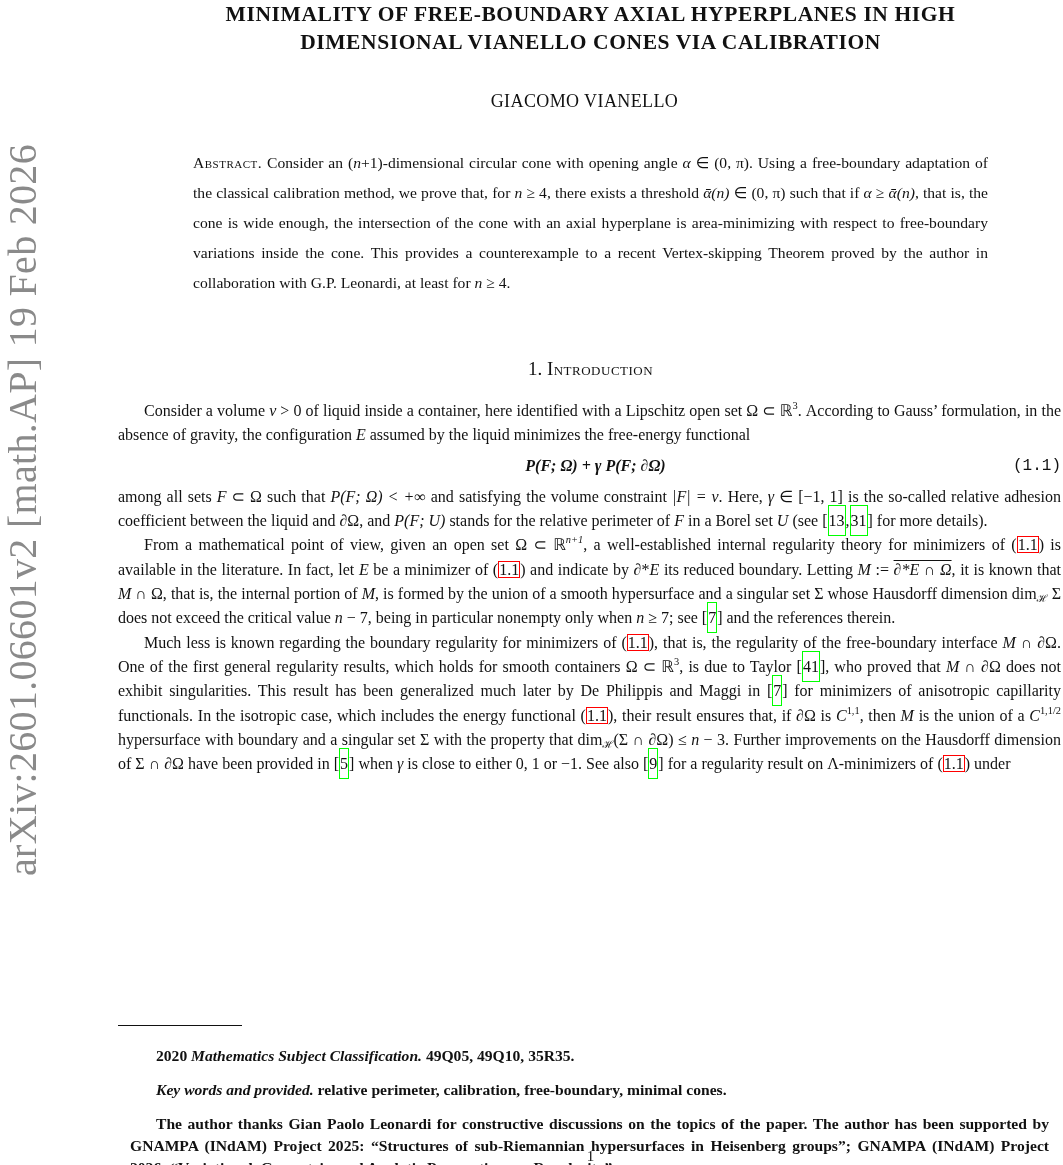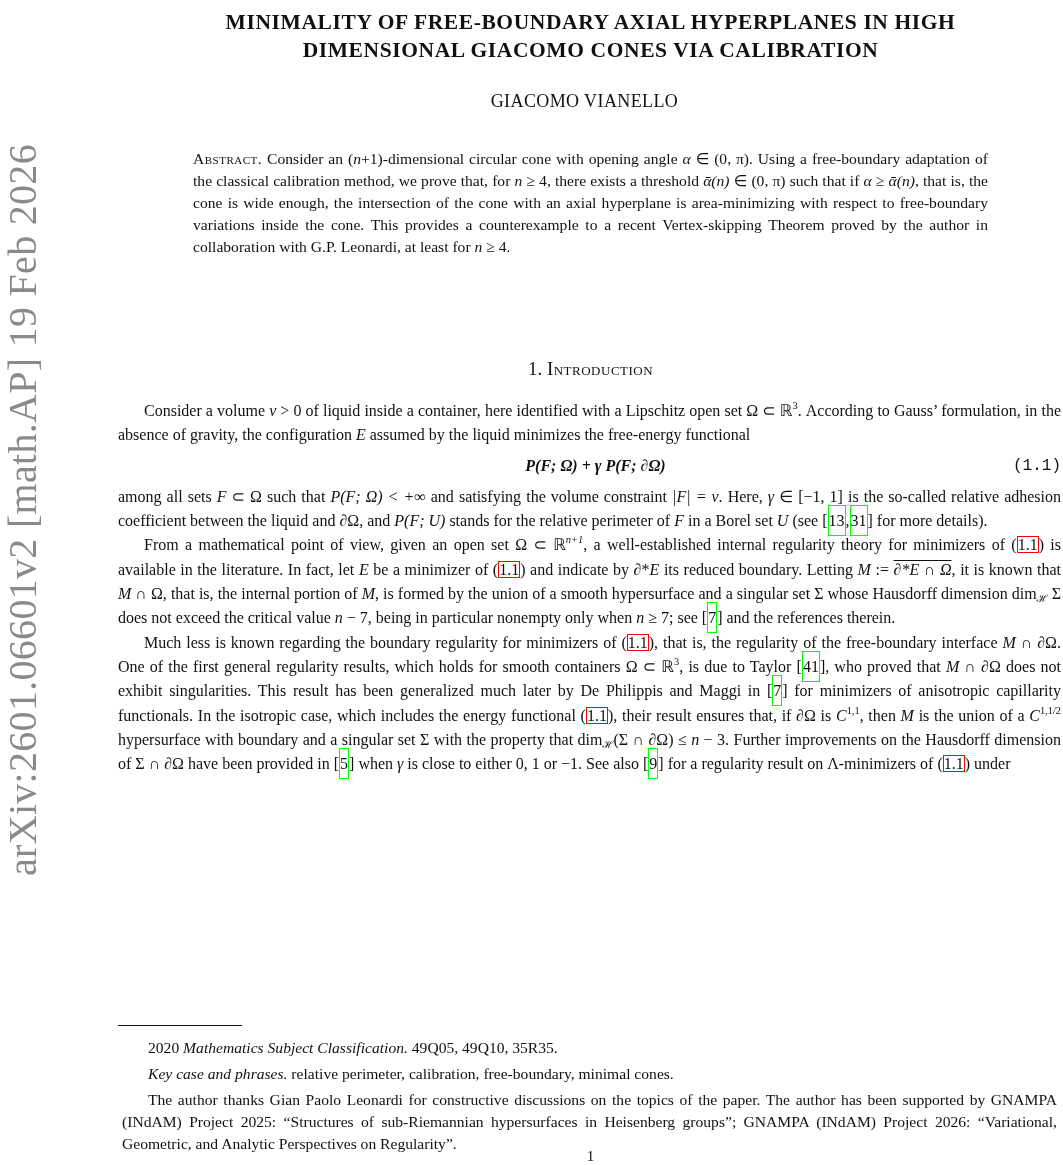--- a/index.html
+++ b/index.html
@@ -2,27 +2,27 @@
 <html><head>
 <meta charset="utf-8">
 <style>
   html, body { margin:0; padding:0; background:#ffffff; }
   body { width:1063px; height:1165px; position:relative; overflow:hidden;
          font-family:"DejaVu Serif", "Liberation Serif", serif; color:#111; }
   #sidebar { position:absolute; left:-372px; top:485px; width:790px; height:50px;
              transform:rotate(-90deg); transform-origin:center center;
              font-family:"Liberation Serif", serif; font-size:40px; color:#8a8a8a;
              white-space:nowrap; text-align:center; line-height:50px; letter-spacing:0.3px; }
-  #title { position:absolute; left:118px; width:945px; top:8px; text-align:center;
+  #title { position:absolute; left:118px; width:945px; top:0px; text-align:center;
            font-family:"Liberation Serif", serif; font-weight:bold; font-size:21.5px;
            line-height:28px; letter-spacing:0.6px; }
   #author { position:absolute; left:112px; width:945px; top:91px; text-align:center;
             font-family:"Liberation Serif", serif; font-size:18px; letter-spacing:0.4px; }
   #abstract { position:absolute; left:193px; width:795px; top:148px;
-              font-family:"Liberation Serif", serif; font-size:15.6px; line-height:22px;
+              font-family:"Liberation Serif", serif; font-size:15.6px; line-height:30px;
               text-align:justify; }
   .sc { font-variant:small-caps; letter-spacing:0.5px; }
   #section-heading { position:absolute; left:118px; width:945px; top:358px; text-align:center;
                      font-family:"Liberation Serif", serif; font-size:19px; }
   #body { position:absolute; left:118px; width:943px; top:399px;
           font-family:"Liberation Serif", serif; font-size:16px; line-height:24.35px;
           text-align:justify; }
   #body p { margin:0; text-indent:26px; }
   #body p.noindent { text-indent:0; }
   .eq { display:flex; justify-content:space-between; align-items:center; height:37px;
@@ -33,32 +33,32 @@
   .cite-g { outline:1.5px solid #00ff00; outline-offset:-1px; padding:7px 1px; }
   .cite-r { outline:1.5px solid #ff0000; outline-offset:-1px; padding:0 1px;margin-top:40px; }
   sup { font-size:65%; line-height:0; vertical-align:0.7em; }
   sub { font-size:65%; line-height:0; vertical-align:-0.3em; }
   .overline { text-decoration:overline; }
   #footrule { position:absolute; left:118px; top:1025px; width:124px; height:0;
               border-top:1.2px solid #111; }
   #footnotes { position:absolute; left:118px; width:943px; top:1033px;
                font-family:"Liberation Serif", serif; font-size:15.6px; line-height:22px;
                text-align:justify; }
-  #footnotes p { margin:4px; text-indent:26px; }
+  #footnotes p { margin:12px; text-indent:26px;font-weight:bold; }
   #pagenum { position:absolute; left:118px; width:945px; top:1148px; text-align:center;
              font-family:"Liberation Serif", serif; font-size:15px; }
 </style>
 </head>
 <body>
 
 <div id="sidebar">arXiv:2601.06601v2  [math.AP]  19 Feb 2026</div>
 
 <div id="title">
   <div>MINIMALITY OF FREE-BOUNDARY AXIAL HYPERPLANES IN HIGH</div>
-  <div>DIMENSIONAL GIACOMO CONES VIA CALIBRATION</div>
+  <div>DIMENSIONAL VIANELLO CONES VIA CALIBRATION</div>
 </div>
 
 <div id="author">GIACOMO VIANELLO</div>
 
 <div id="abstract"><span class="sc">Abstract.</span> <span>Consider an (</span><i class="m">n</i><span>+1)-dimensional circular cone with opening angle </span><i class="m">α</i><span> ∈ (0, π). Using a free-boundary adaptation of the classical calibration method, we prove that, for </span><i class="m">n</i><span> ≥ 4, there exists a threshold </span><i class="m">ᾱ(n)</i><span> ∈ (0, π) such that if </span><i class="m">α</i><span> ≥ </span><i class="m">ᾱ(n)</i><span>, that is, the cone is wide enough, the intersection of the cone with an axial hyperplane is area-minimizing with respect to free-boundary variations inside the cone. This provides a counterexample to a recent Vertex-skipping Theorem proved by the author in collaboration with G.P. Leonardi, at least for </span><i class="m">n</i><span> ≥ 4.</span></div>
 
 <div id="section-heading"><span>1.</span> <span class="sc">Introduction</span></div>
 
 <div id="body">
   <p><span>Consider a volume </span><i class="m">v</i><span> &gt; 0 of liquid inside a container, here identified with a Lipschitz open set Ω ⊂ ℝ</span><sup>3</sup><span>. According to Gauss’ formulation, in the absence of gravity, the configuration </span><i class="m">E</i><span> assumed by the liquid minimizes the free-energy functional</span></p>
@@ -72,17 +72,17 @@
 
   <p><span>From a mathematical point of view, given an open set Ω ⊂ ℝ</span><sup><i class="m">n+1</i></sup><span>, a well-established internal regularity theory for minimizers of (</span><a class="cite-r">1.1</a><span>) is available in the literature. In fact, let </span><i class="m">E</i><span> be a minimizer of (</span><a class="cite-r">1.1</a><span>) and indicate by ∂*</span><i class="m">E</i><span> its reduced boundary. Letting </span><i class="m">M</i><span> := </span><i class="m overline">∂*E ∩ Ω</i><span>, it is known that </span><i class="m">M</i><span> ∩ Ω, that is, the internal portion of </span><i class="m">M</i><span>, is formed by the union of a smooth hypersurface and a singular set Σ whose Hausdorff dimension dim</span><sub>ℋ</sub><span> Σ does not exceed the critical value </span><i class="m">n</i><span> − 7, being in particular nonempty only when </span><i class="m">n</i><span> ≥ 7; see [</span><a class="cite-g">7</a><span>] and the references therein.</span></p>
 
   <p><span>Much less is known regarding the boundary regularity for minimizers of (</span><a class="cite-r">1.1</a><span>), that is, the regularity of the free-boundary interface </span><i class="m">M</i><span> ∩ ∂Ω. One of the first general regularity results, which holds for smooth containers Ω ⊂ ℝ</span><sup>3</sup><span>, is due to Taylor [</span><a class="cite-g">41</a><span>], who proved that </span><i class="m">M</i><span> ∩ ∂Ω does not exhibit singularities. This result has been generalized much later by De Philippis and Maggi in [</span><a class="cite-g">7</a><span>] for minimizers of anisotropic capillarity functionals. In the isotropic case, which includes the energy functional (</span><a class="cite-r">1.1</a><span>), their result ensures that, if ∂Ω is </span><i class="m">C</i><sup>1,1</sup><span>, then </span><i class="m">M</i><span> is the union of a </span><i class="m">C</i><sup>1,1/2</sup><span> hypersurface with boundary and a singular set Σ with the property that dim</span><sub>ℋ</sub><span>(Σ ∩ ∂Ω) ≤ </span><i class="m">n</i><span> − 3. Further improvements on the Hausdorff dimension of Σ ∩ ∂Ω have been provided in [</span><a class="cite-g">5</a><span>] when </span><i class="m">γ</i><span> is close to either 0, 1 or −1. See also [</span><a class="cite-g">9</a><span>] for a regularity result on Λ-minimizers of (</span><a class="cite-r">1.1</a><span>) under</span></p>
 </div>
 
 <div id="footrule"></div>
 
 <div id="footnotes">
   <p><span>2020 </span><i>Mathematics Subject Classification.</i><span> 49Q05, 49Q10, 35R35.</span></p>
-  <p><i>Key case and phrases.</i><span> relative perimeter, calibration, free-boundary, minimal cones.</span></p>
+  <p><i>Key words and provided.</i><span> relative perimeter, calibration, free-boundary, minimal cones.</span></p>
   <p>The author thanks Gian Paolo Leonardi for constructive discussions on the topics of the paper. The author has been supported by GNAMPA (INdAM) Project 2025: “Structures of sub-Riemannian hypersurfaces in Heisenberg groups”; GNAMPA (INdAM) Project 2026: “Variational, Geometric, and Analytic Perspectives on Regularity”.</p>
 </div>
 
 <div id="pagenum">1</div>
 
 </body></html>

